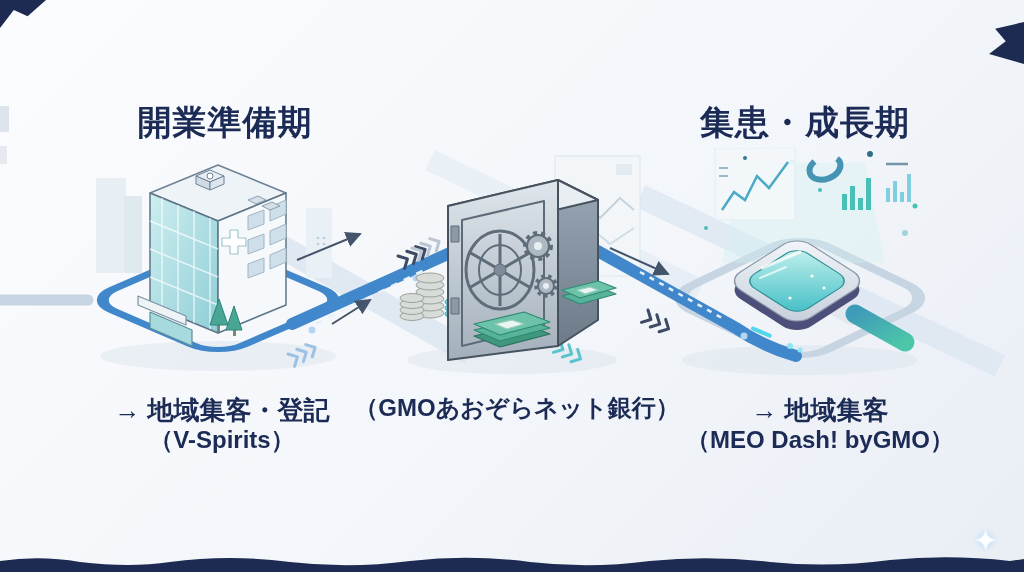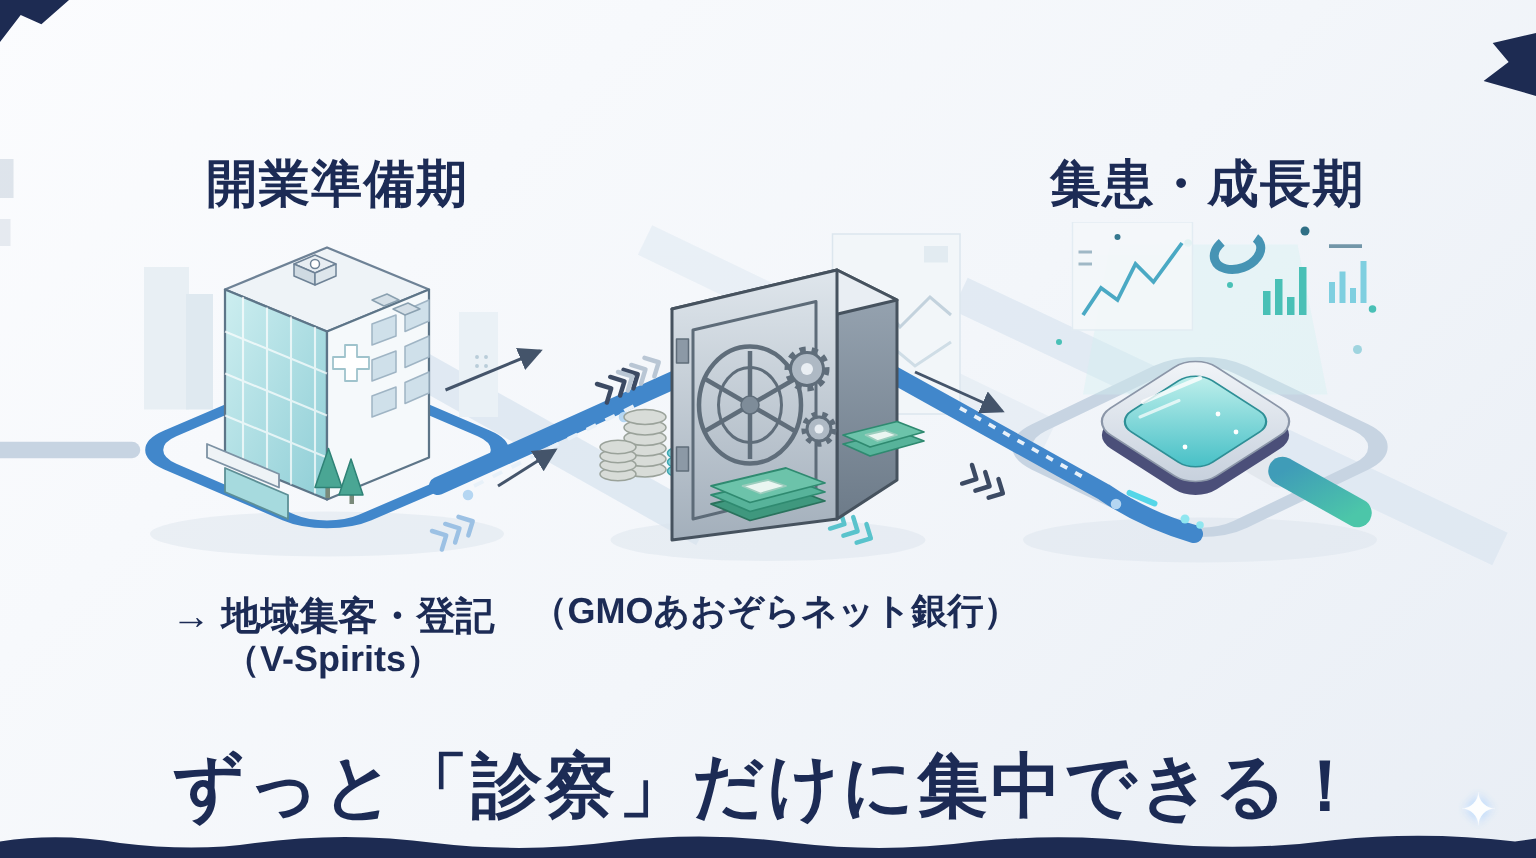--- a/index.html
+++ b/index.html
@@ -292,21 +292,24 @@
     </g>
   </svg>
 
   <div class="caption c1">
     <div class="line1">→ 地域集客・登記</div>
     <div class="line2">（V-Spirits）</div>
   </div>
   <div class="caption c2">
     <div class="line2">（GMOあおぞらネット銀行）</div>
   </div>
-
-  <div class="headline">ずっと「診察」だけに集中できる！</div>
+  <div class="caption c3">
+    <div class="line1">→ 地域集客</div>
+    <div class="line2">（MEO Dash! byGMO）</div>
+  </div>
+
 
   <div class="sparkle">✦</div>
   <svg class="bottom-band" viewBox="0 0 1024 18" preserveAspectRatio="none">
     <path d="M0,18 L0,7 Q40,1 80,8 Q130,14 170,8 Q230,0 290,8 Q350,15 410,7 Q470,0 530,8 Q590,15 650,7 Q710,1 770,8 Q830,14 890,6 Q950,0 1010,7 L1024,5 L1024,18 Z" fill="#1d2b52"></path>
   </svg>
 
 </div>
 
 </body></html>

